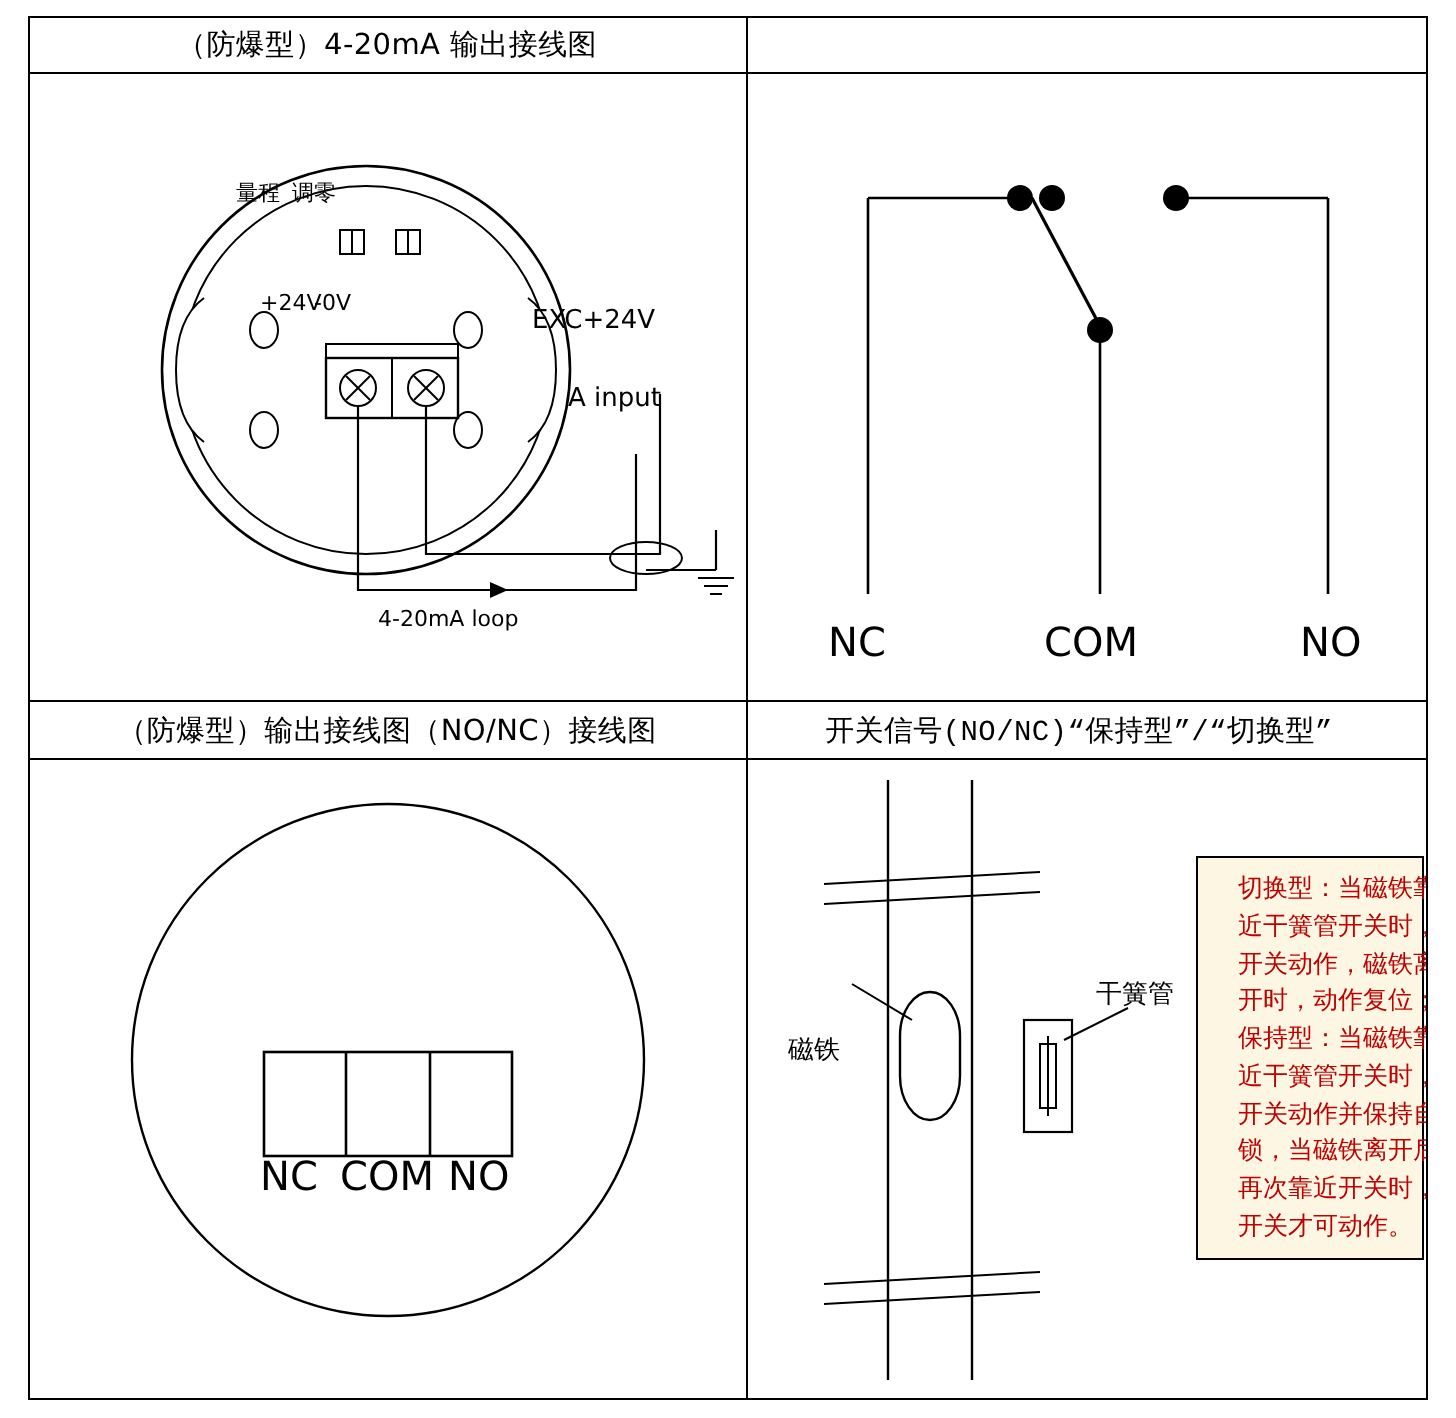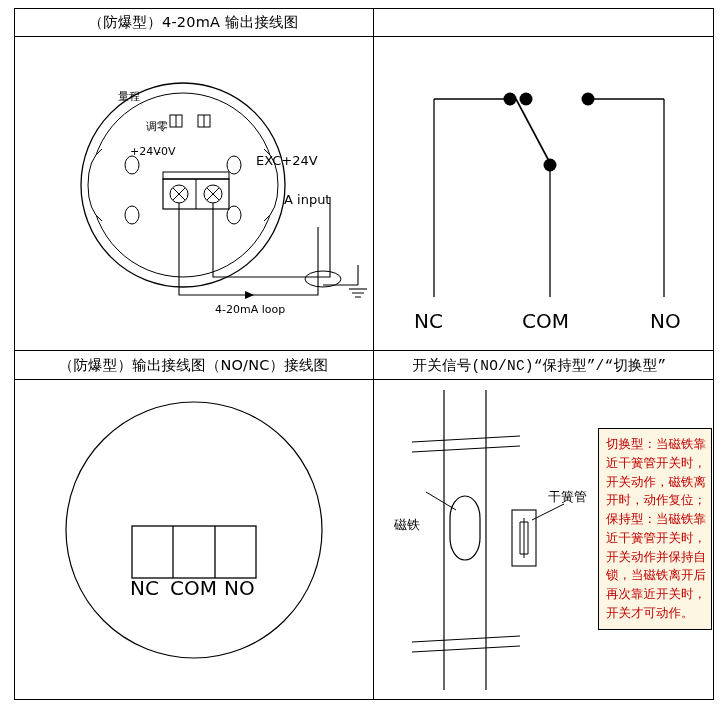--- a/index.html
+++ b/index.html
@@ -16,21 +16,21 @@
 
   .body{position:absolute;box-sizing:border-box;overflow:hidden;}
 
   svg{display:block;}
   .lbl{position:absolute;font-size:13px;color:#000;white-space:nowrap;}
   .lbl.sm{font-size:11px;}
   .lbl.big{font-size:20px;}
 
   .noteblock{position:absolute;box-sizing:border-box;border:1px solid #000;background:#fdf6e3;
              padding:6px 6px 6px 7px;color:#c00000;font-size:12.5px;line-height:1.5;}
-  .noteblock div{white-space:nowrap;}
+  .noteblock div{white-space:nowrap;margin-left:13px;}
 </style>
 </head>
 <body>
 
 <div id="page">
   <div class="grid">
 
     <div class="hline" style="top:0;"></div>
     <div class="hline" style="top:28px;"></div>
     <div class="hline" style="top:342px;"></div>
@@ -79,26 +79,26 @@
         <ellipse cx="265" cy="242" rx="18" ry="8" fill="none" stroke="#000" stroke-width="1"></ellipse>
 
         <line x1="300" y1="228" x2="300" y2="248" stroke="#000" stroke-width="1.1"></line>
         <line x1="265" y1="248" x2="300" y2="248" stroke="#000" stroke-width="1.1"></line>
         <line x1="291" y1="252" x2="309" y2="252" stroke="#000" stroke-width="1.1"></line>
         <line x1="294" y1="256" x2="306" y2="256" stroke="#000" stroke-width="1"></line>
         <line x1="297" y1="260" x2="303" y2="260" stroke="#000" stroke-width="1"></line>
       </svg>
 
       <span class="lbl sm" style="left:104px;top:52px;">量程</span>
-      <span class="lbl sm" style="left:132px;top:52px;margin-top:30px;">调零</span>
+      <span class="lbl sm" style="left:132px;top:52px;">调零</span>
       <span class="lbl sm" style="left:100px;top:108px;margin-left:16px;">+24V</span>
       <span class="lbl sm" style="left:143px;top:108px;">-0V</span>
-      <span class="lbl" style="left:242px;top:116px;">EXC+24V</span>
+      <span class="lbl" style="left:252px;top:116px;">EXC+24V</span>
       <span class="lbl" style="left:270px;top:155px;">A input</span>
-      <span class="lbl sm" style="left:175px;top:266px;margin-left:26px;">4-20mA loop</span>
+      <span class="lbl sm" style="left:175px;top:266px;">4-20mA loop</span>
     </div>
 
 
     <div class="body" style="left:360px;top:29px;width:339px;height:313px;">
       <svg width="339" height="313" viewBox="0 0 339 313">
 
         <line x1="60" y1="62" x2="60" y2="260" stroke="#000" stroke-width="1.3"></line>
         <line x1="60" y1="62" x2="136" y2="62" stroke="#000" stroke-width="1.3"></line>
 
         <line x1="176" y1="128" x2="176" y2="260" stroke="#000" stroke-width="1.3"></line>

